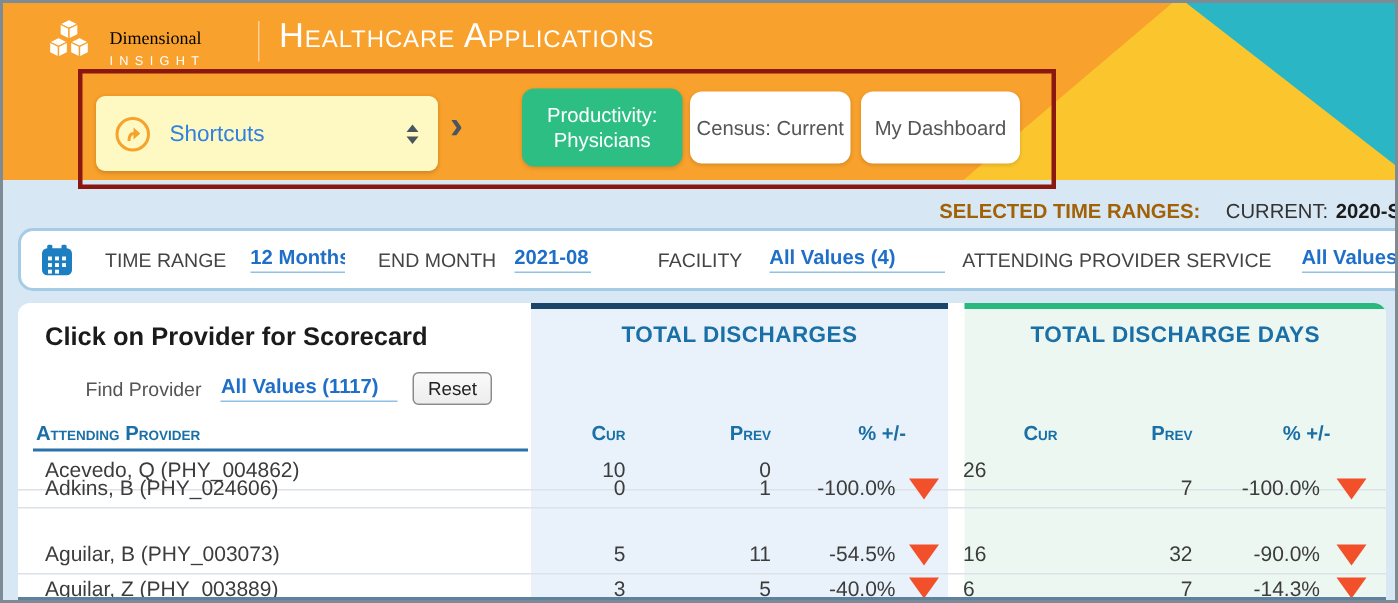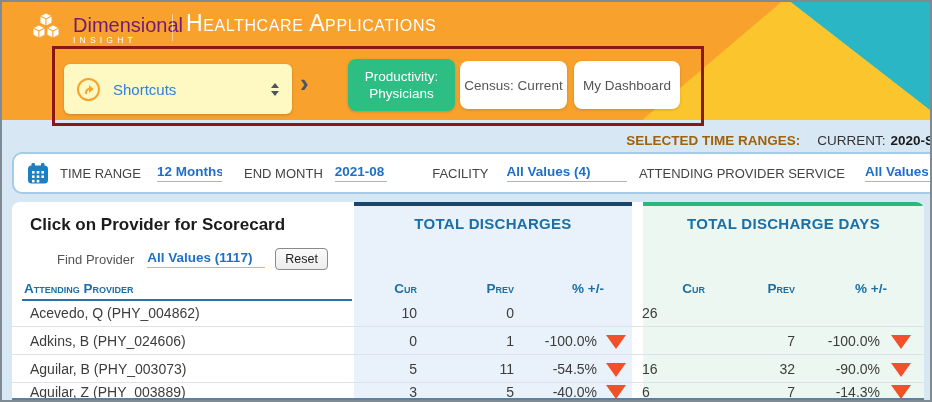--- a/index.html
+++ b/index.html
@@ -5,21 +5,21 @@
   *{margin:0;padding:0;box-sizing:border-box}
   body{background:#fff}
   .screen{position:relative;width:932px;height:402px;border:2px solid #7E8A94;background:#D7E7F4;
     font-family:"Liberation Sans",sans-serif;overflow:hidden}
 
   
   .header{position:absolute;left:0;top:0;width:100%;height:118px;background:#F8A12C;overflow:hidden}
   .gold{position:absolute;inset:0;background:#FBC62D;clip-path:polygon(84% 0,100% 0,100% 100%,69% 100%)}
   .teal{position:absolute;inset:0;background:#2BB6C6;clip-path:polygon(85% 0,100% 0,100% 91.5%)}
   .logo{position:absolute;left:28px;top:11px;display:flex;gap:9px;align-items:center;z-index:2}
-  .logo-text .l1{font-family:Liberation Sans, sans-serif;font-size:20px;color:#701a75;line-height:18px}
+  .logo-text .l1{font-family:Liberation Serif, serif;font-size:12px;color:#000000;line-height:18px}
   .logo-text .l2{font-size:8.5px;color:#fff;letter-spacing:4.2px;margin-top:1px}
   .hdr-divider{position:absolute;left:170px;top:12px;width:1px;height:27px;background:rgba(255,255,255,.5);z-index:2}
   .title{position:absolute;left:184px;top:8px;font-variant:small-caps;font-size:23px;color:#fff;letter-spacing:.6px;z-index:2}
 
   .hl-box{position:absolute;left:50px;top:44px;width:652px;height:80px;border:3px solid #8B1711;z-index:9;pointer-events:none}
 
   .dropdown{position:absolute;left:62px;top:62px;width:228px;height:50px;background:#fef9c3;border-radius:6px;
     display:flex;align-items:center;padding:0 13px;gap:13px;box-shadow:0 1px 3px rgba(0,0,0,.18);z-index:3;cursor:pointer}
   .sc-icon{width:23px;height:23px;border:2px solid #F6A22B;border-radius:50%;display:flex;align-items:center;justify-content:center;flex:none}
   .sc-label{flex:1;color:#2F80E0;font-size:15px}
@@ -42,21 +42,21 @@
   .current{color:#333;white-space:nowrap}
   .current b{color:#1b1b1b;margin-left:5px}
 
   
   .filter-bar{position:absolute;left:10px;top:150px;width:940px;height:42px;background:#fff;border:2px solid #A5CBE6;
     border-radius:10px;display:flex;align-items:center;z-index:2}
   .f-label{font-size:13px;color:#444;white-space:nowrap}
   .f-value{display:inline-block;font-size:13.5px;font-weight:bold;color:#1F6FC9;border-bottom:1.5px solid #90C1E4;
     padding-bottom:2px;white-space:nowrap;cursor:pointer;overflow:hidden}
   .fi-icon{margin-left:13px;display:flex}
-  .l-tr{margin-left:11px}  .v-tr{margin-left:16px;width:92px}
+  .l-tr{margin-left:21px}  .v-tr{margin-left:16px;width:92px}
   .l-em{margin-left:22px}  .v-em{margin-left:12px;width:74px}
   .l-fac{margin-left:45px} .v-fac{margin-left:18px;width:170px}
   .l-aps{margin-left:12px} .v-aps{margin-left:20px;width:120px}
 
   
   .panel{position:absolute;left:10px;top:200px;width:912px;height:202px;background:#fff;border-radius:8px 8px 0 0;overflow:hidden;z-index:2}
   .sec{position:absolute;top:0;bottom:0}
   .sec-d{left:342px;width:278px;background:#E9F2FA;border-top:4px solid #1B4569}
   .sec-dd{left:631px;width:281px;background:#ECF7F2;border-top:4px solid #29B97E}
   .sec-title{margin-top:9px;text-align:center;color:#1A6FA6;font-size:15px;font-weight:bold;letter-spacing:.3px}
@@ -225,21 +225,21 @@
       <span class="cell c-dcur">10</span>
       <span class="cell c-dprev">0</span>
       <span class="cell c-dpct"></span>
 
       <span class="cell c-ddcur">26</span>
       <span class="cell c-ddprev"></span>
       <span class="cell c-ddpct"></span>
 
     </div>
 
-    <div class="row row-sep" style="top:125px">
+    <div class="row row-sep" style="top:109px">
       <span class="cell c-name">Adkins, B (PHY_024606)</span>
       <span class="cell c-dcur">0</span>
       <span class="cell c-dprev">1</span>
       <span class="cell c-dpct">-100.0%</span>
       <span class="tri tri-d"></span>
       <span class="cell c-ddcur"></span>
       <span class="cell c-ddprev">7</span>
       <span class="cell c-ddpct">-100.0%</span>
       <span class="tri tri-dd"></span>
     </div>

